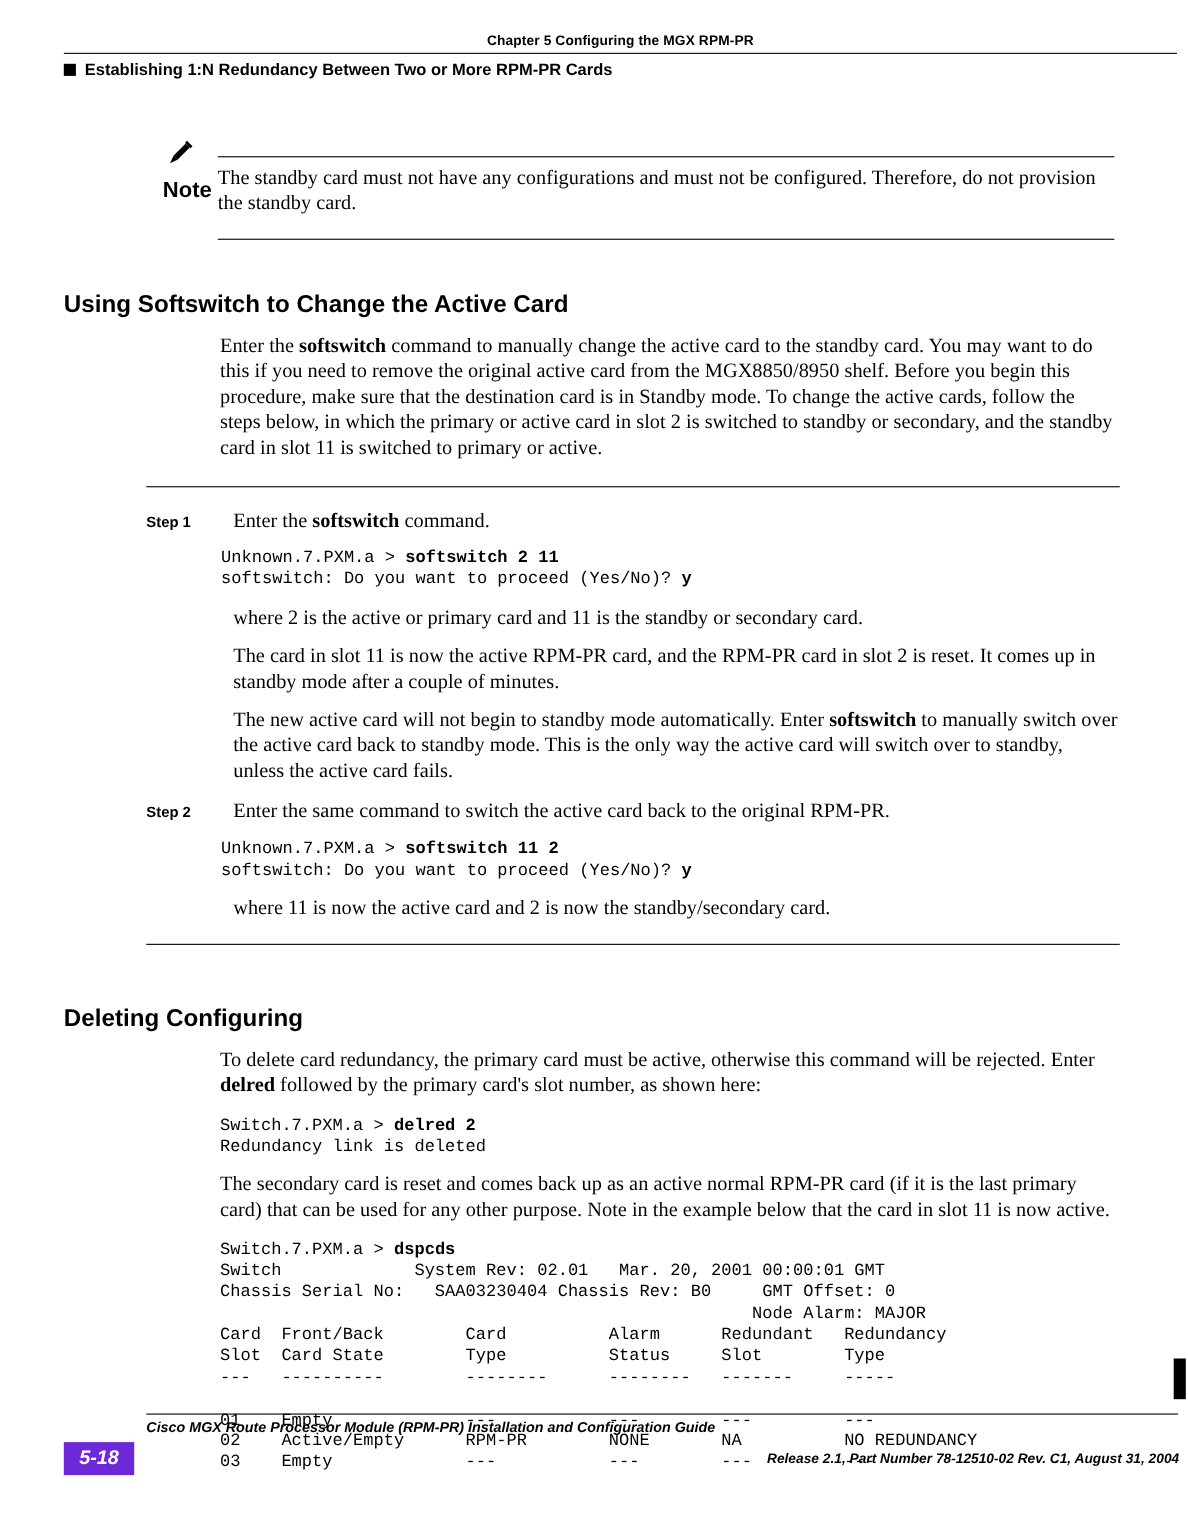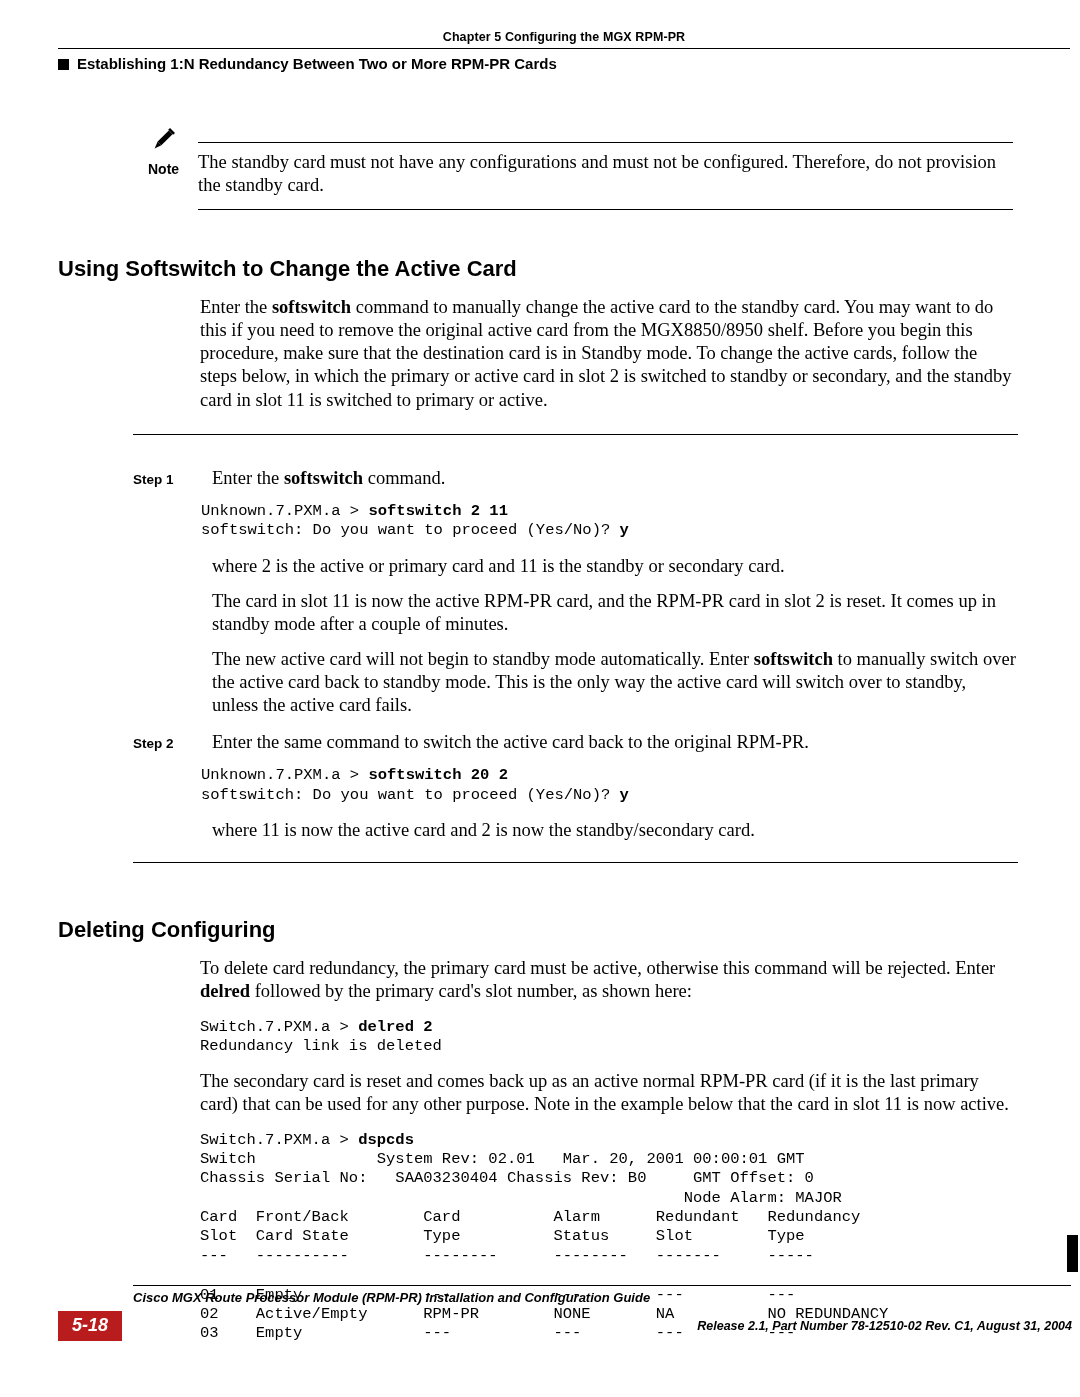--- a/index.html
+++ b/index.html
@@ -69,21 +69,21 @@
     position: relative;
     top: -24px;
   }
   .note-icon {
     width: 28px; height: 28px;
     display: inline-block;
   }
   .note-label {
     font-family: Arial, Helvetica, sans-serif;
     font-weight: bold;
-    font-size: 14px;
+    font-size: 20px;
     margin-top: 2px;
     display: block;
   }
   .note-text {
     font-size: 18.5px;
     line-height: 1.25;
     width: 815px;
   }
   .note-botline {
     border-top: 1.3px solid #000;
@@ -107,21 +107,21 @@
     line-height: 1.25;
   }
   .body-text p { margin: 0 0 14px 0; }
   .body-text-bold { font-weight: bold; }
 
   .steps {
     margin-left: 75px;
     width: 885px;
     border-top: 1.2px solid #000;
     margin-top: 22px;
-    padding-top: 32px;
+    padding-top: 20px;
   }
   .step {
     display: flex;
     align-items: baseline;
     margin-bottom: 2px;
   }
   .step-label {
     font-family: Arial, Helvetica, sans-serif;
     font-weight: bold;
     font-size: 13.5px;
@@ -171,21 +171,21 @@
     margin-left: 75px;
     margin-top: 4px;
   }
   .footer-row {
     display: flex;
     align-items: center;
     margin-top: 6px;
     position: relative;
   }
   .page-badge {
-    background: #b91c1c;
+    background: #6d28d9;
     color: #fff;
     font-family: Arial, Helvetica, sans-serif;
     font-weight: bold;
     font-size: 18px;
     padding: 4px 14px 5px 14px;
   }
   .footer-right {
     margin-left: auto;
     font-family: Arial, Helvetica, sans-serif;
     font-size: 12.5px;
@@ -254,21 +254,21 @@
           <p>
             <span>The new active card will not begin to standby mode automatically. Enter </span><span class="body-text-bold">softswitch</span><span> to manually switch over the active card back to standby mode. This is the only way the active card will switch over to standby, unless the active card fails.</span>
           </p>
         </div>
       </div>
 
       <div class="step">
         <div class="step-label">Step 2</div>
         <div class="step-body">
           <p>Enter the same command to switch the active card back to the original RPM-PR.</p>
-<pre class="code"><span>Unknown.7.PXM.a &gt; </span><span class="cb">softswitch 20 2</span><span>
+<pre class="code"><span>Unknown.7.PXM.a &gt; </span><span class="cb">softswitch 11 2</span><span>
 softswitch: Do you want to proceed (Yes/No)? </span><span class="cb">y</span></pre>
           <p>where 11 is now the active card and 2 is now the standby/secondary card.</p>
         </div>
       </div>
     </div>
     <div class="steps-botline"></div>
 
     <h2 class="sec" style="margin-top:54px;">Deleting Configuring</h2>
     <div class="body-text">
       <p>

